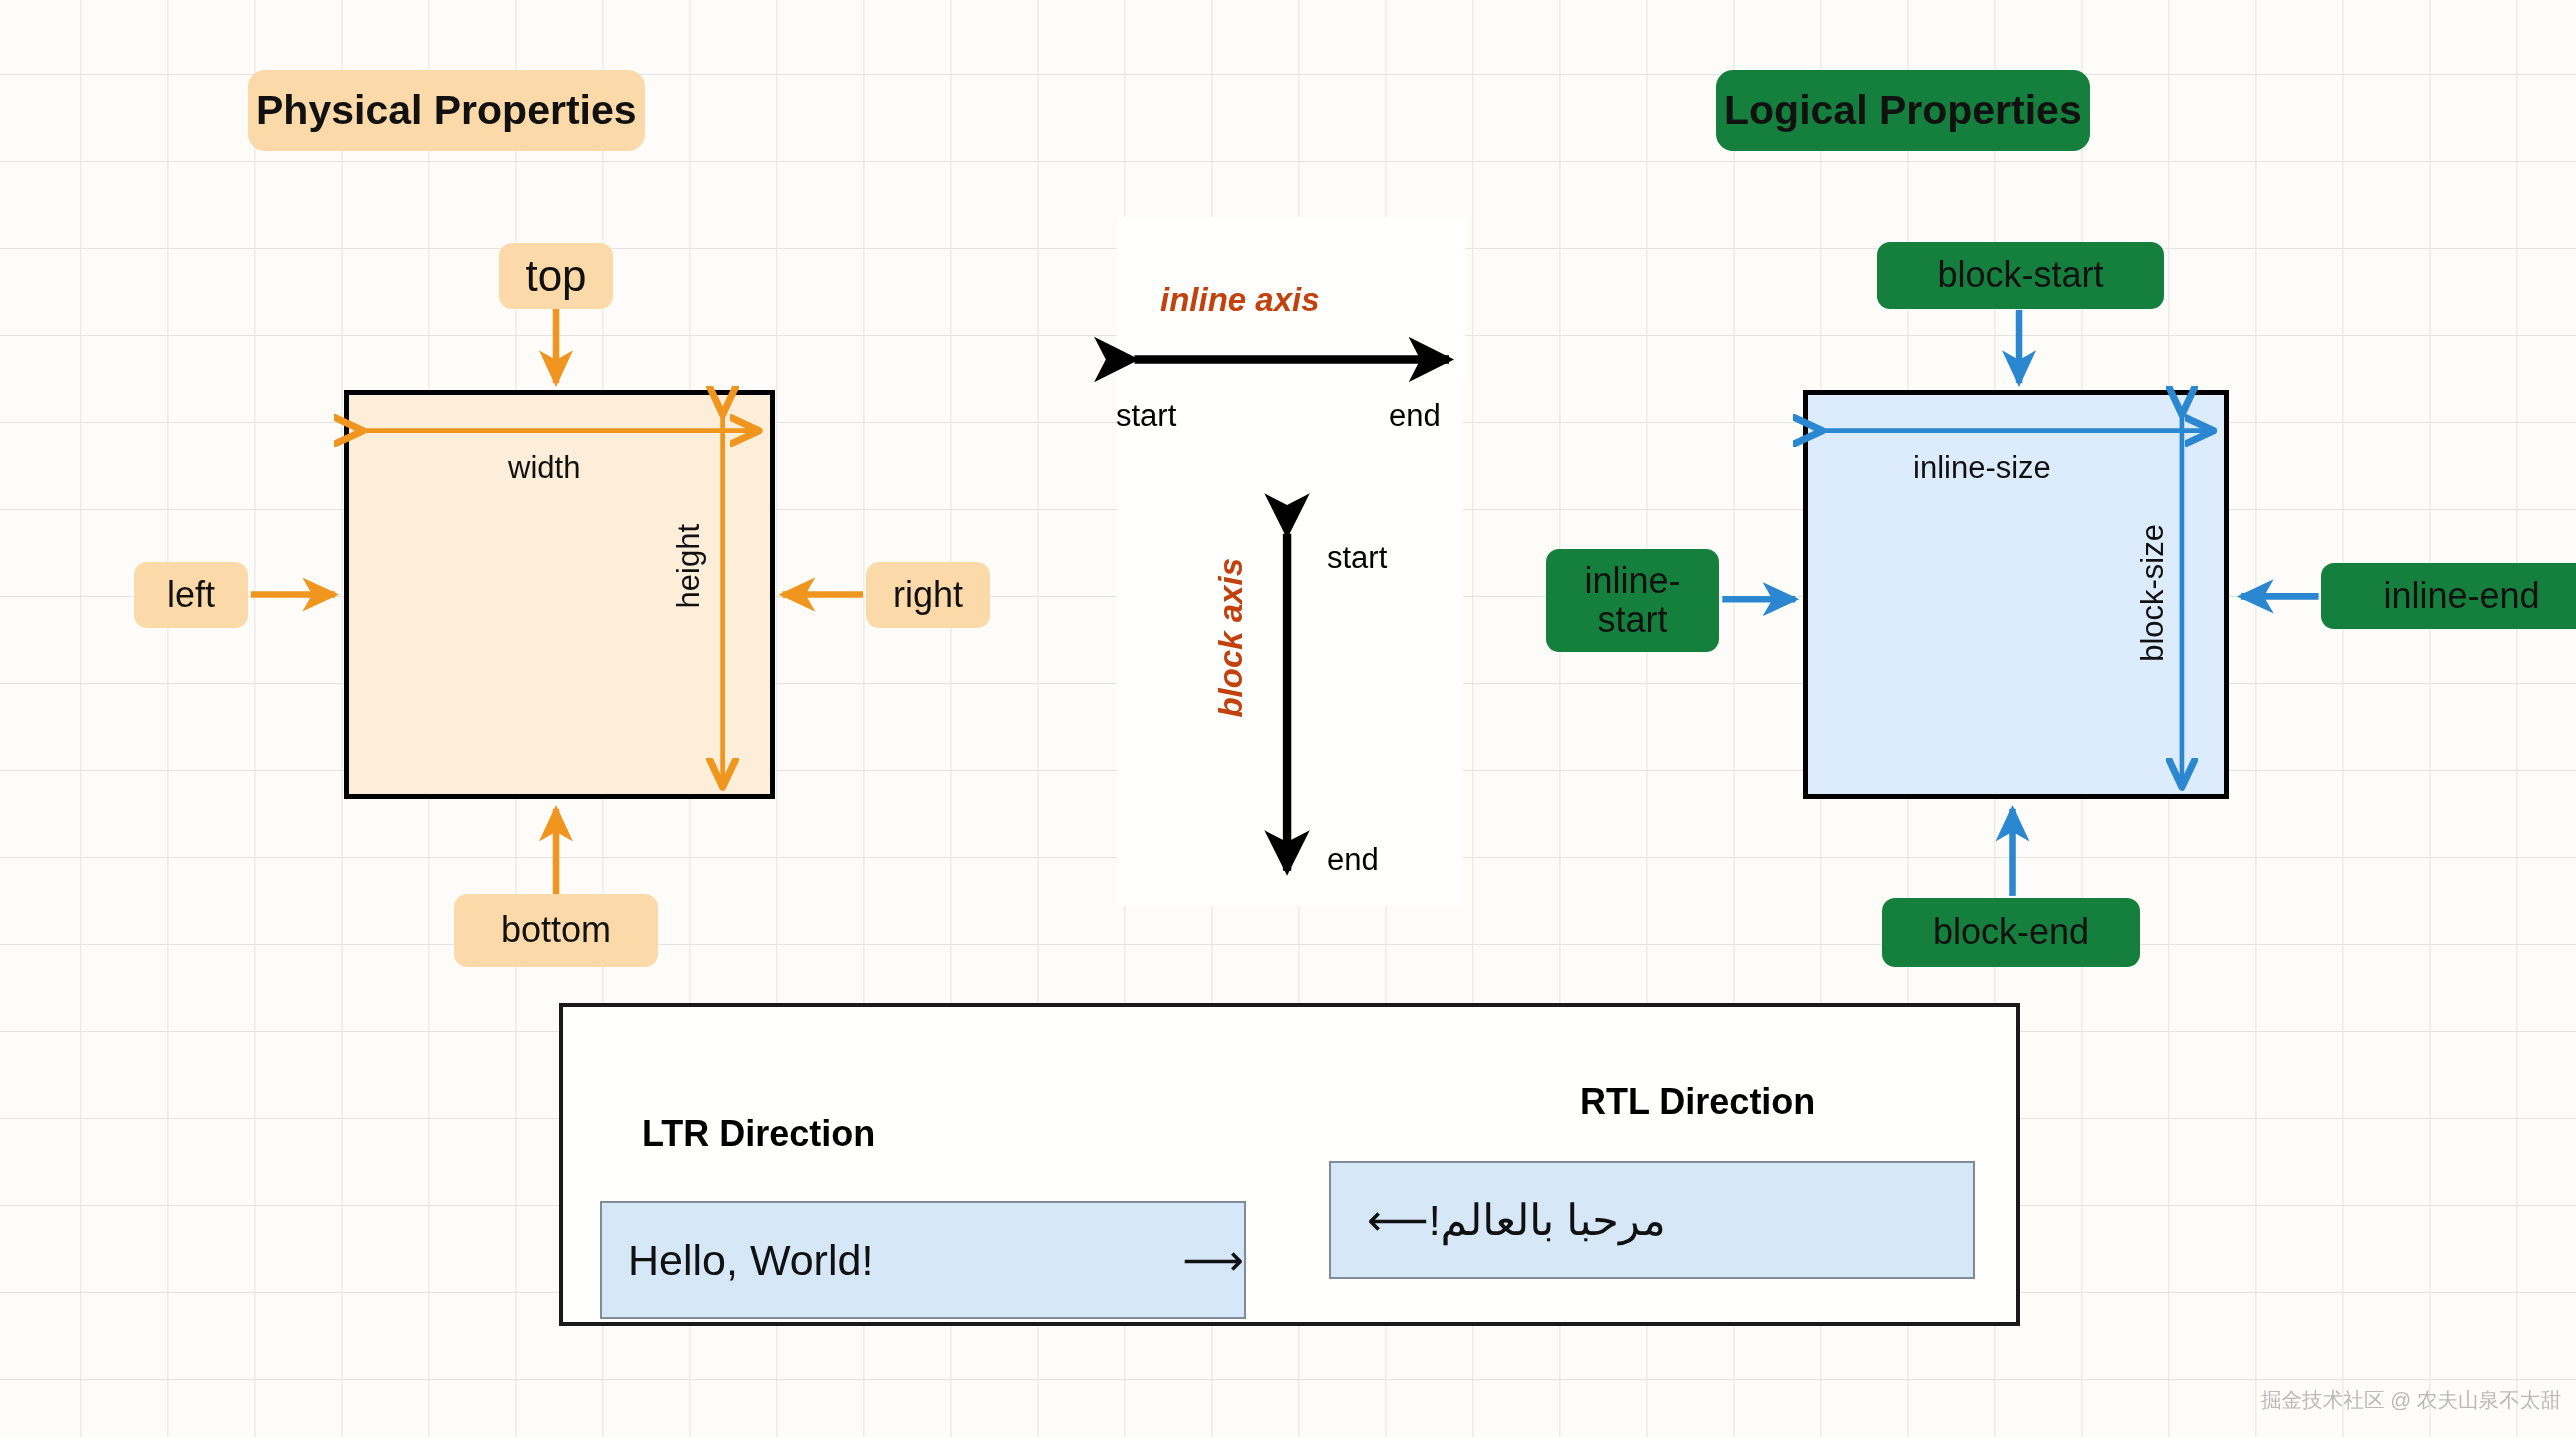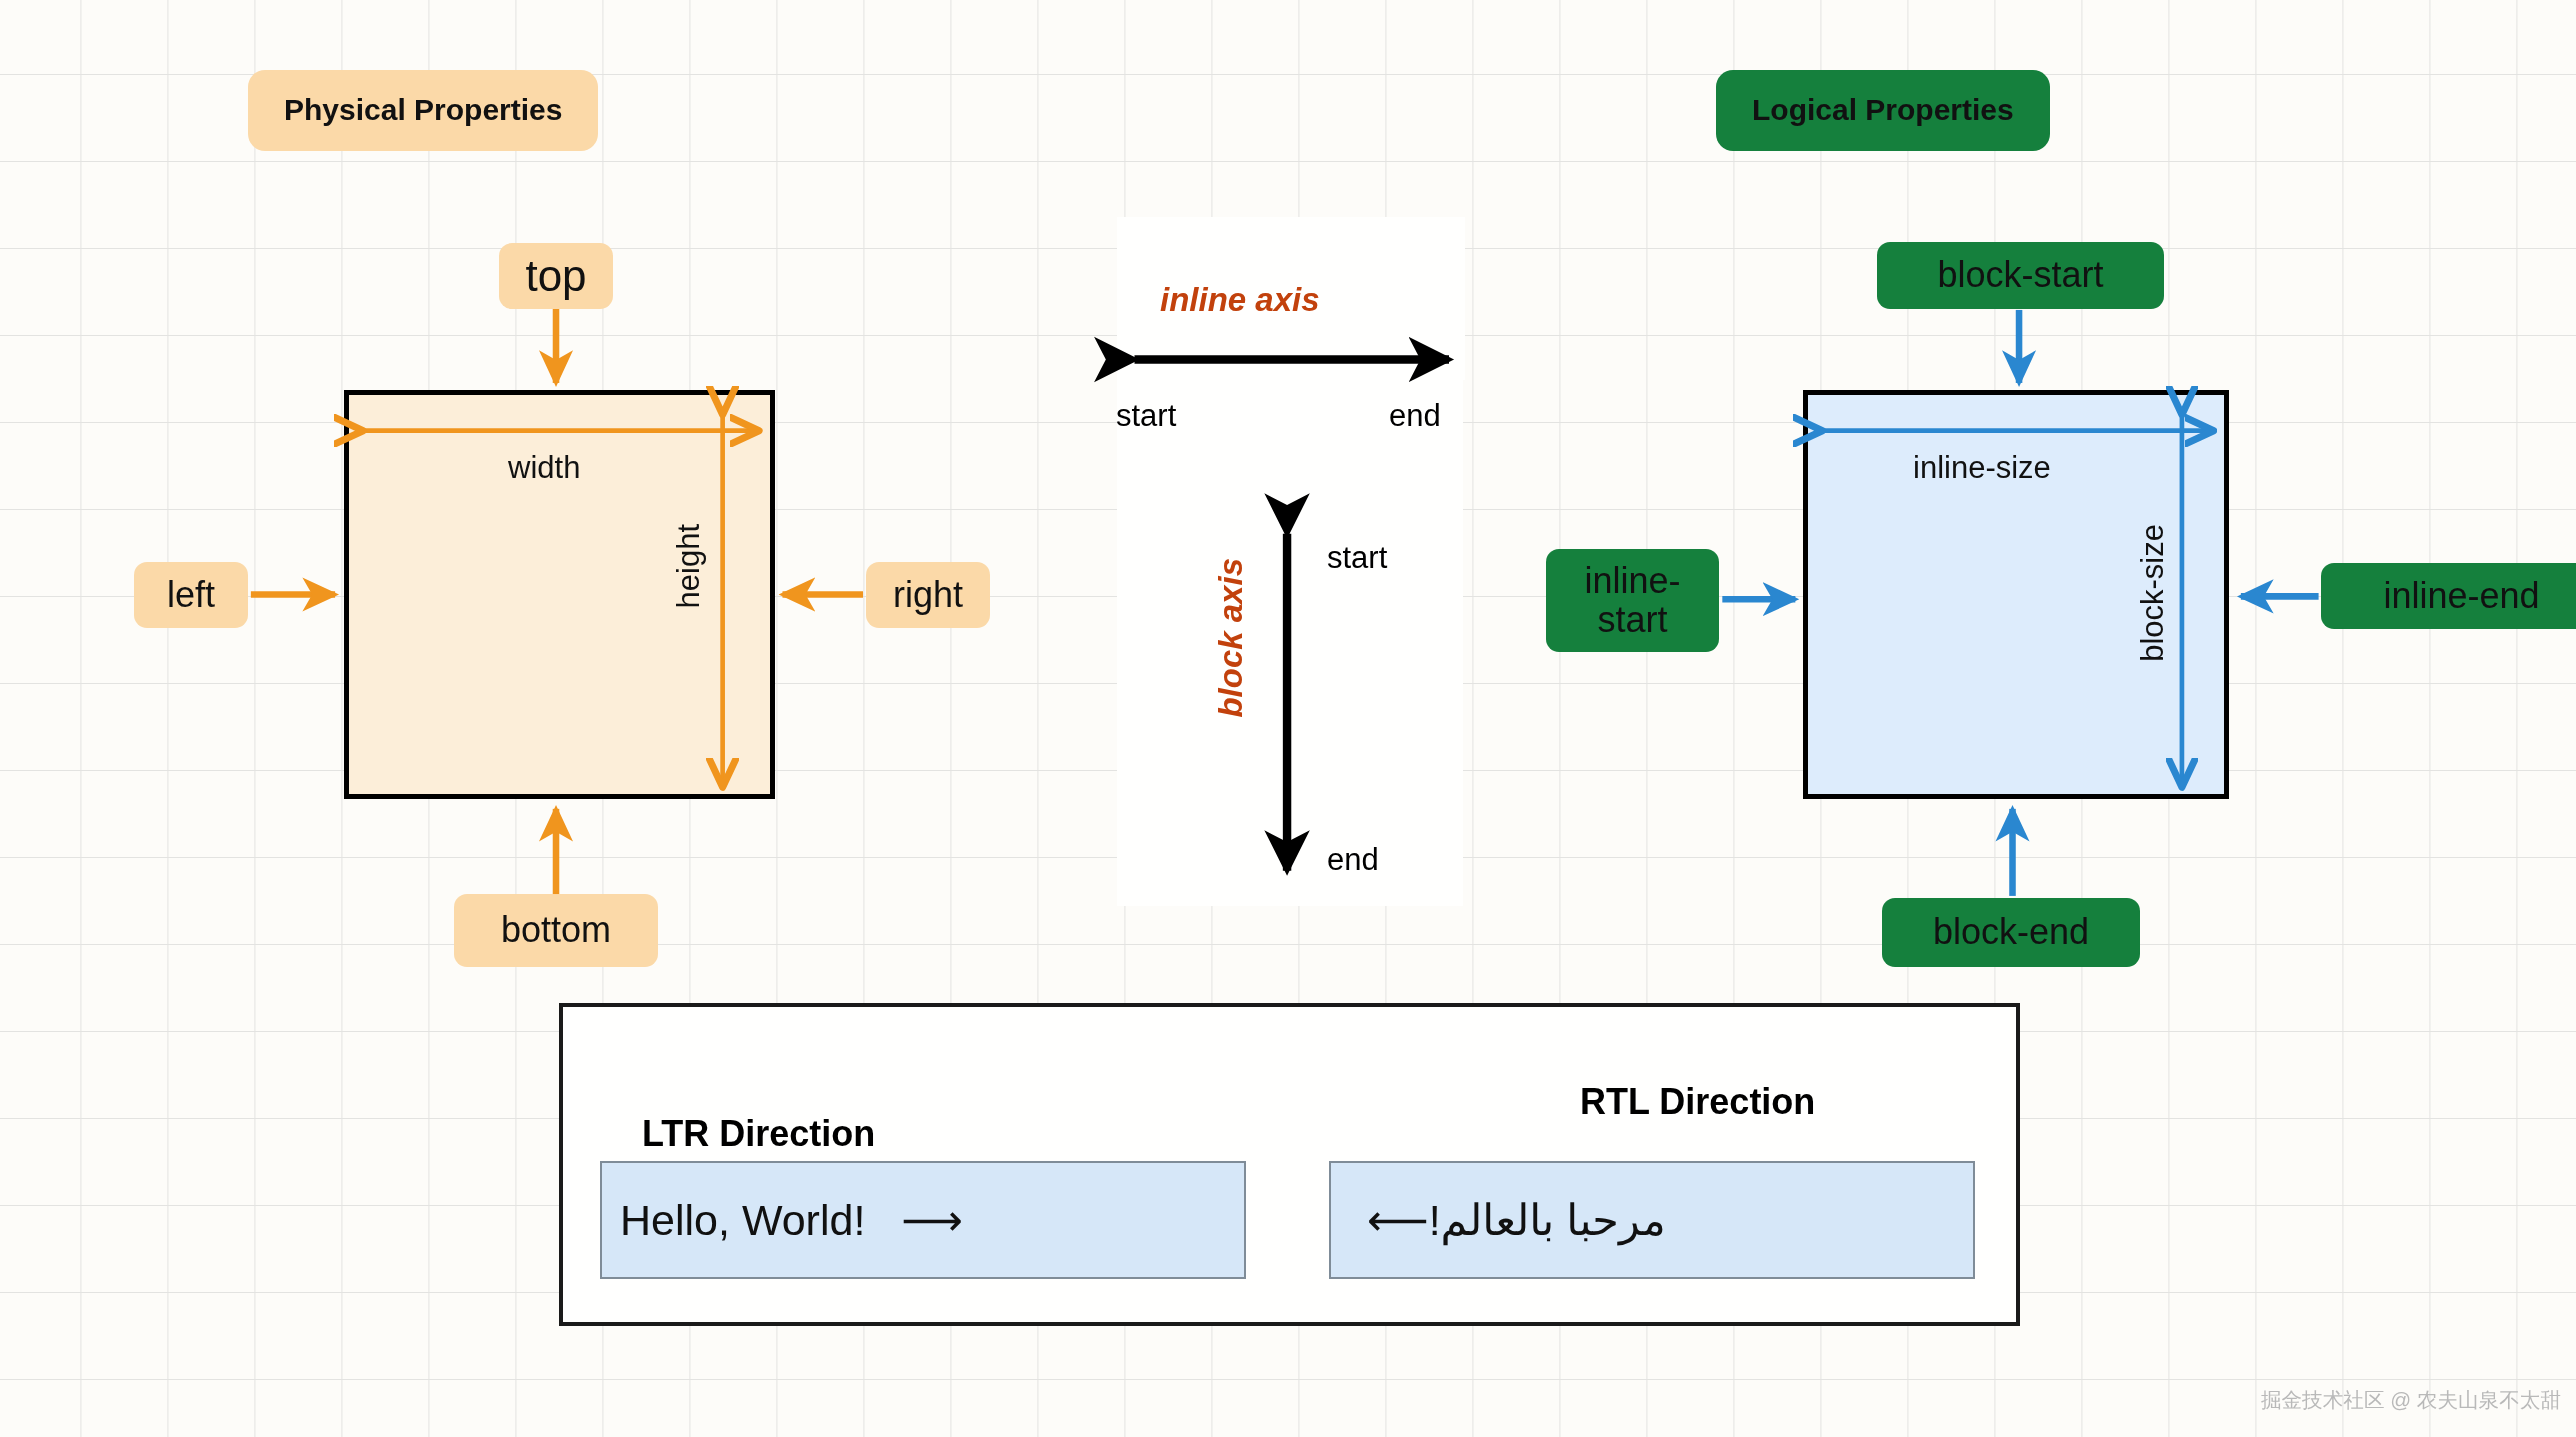--- a/index.html
+++ b/index.html
@@ -20,21 +20,21 @@
 
   .pill {
     position:absolute; border-radius:13px;
     display:flex; align-items:center; justify-content:center;
     text-align:center; color:#111; line-height:1.08;
     white-space:pre-line;
   }
   .pill.orange { background:#fbd9a8; }
   .pill.blue   { background:#15803d; }
 
-  .hdr { font-weight:bold; font-size:30px; border-radius:17px; padding:0 36px; }
+  .hdr { font-weight:bold; font-size:41px; border-radius:17px; padding:0 8px; }
 
   .boxel {
     position:absolute; border:5.6px solid #000; box-sizing:border-box;
   }
   #phys-box { background:#fceed9; }
   #log-box  { background:#ddecfc; }
 
   .inbox-label {
     position:absolute; font-size:31px; color:#111; white-space:nowrap;
   }
@@ -48,21 +48,21 @@
   .axis-tick  { position:absolute; font-size:31px; color:#000; white-space:nowrap; }
 
   #bottom-panel {
     position:absolute; background:#fffffe; border:4.7px solid #1a1a1a; box-sizing:border-box;
   }
   .dir-title { position:absolute; font-weight:bold; font-size:36px; color:#000; white-space:nowrap; }
   .dir-box {
     position:absolute; background:#d6e7f8; border:2.8px solid #7f8c98; box-sizing:border-box;
     display:flex; align-items:center; font-size:43px; color:#111;
   }
-  #ltr-box { justify-content:flex-start; padding-left:18px; }
+  #ltr-box { justify-content:space-between; padding-left:26px;margin-top:40px; }
   #rtl-box { justify-content:flex-end;  padding-right:26px; direction:rtl; }
   .dir-arrow { font-size:43px; }
 
   #watermark {
     position:absolute; right:15px; bottom:24px;
     font-size:20.6px; color:#b9b9b9; white-space:nowrap;
   }
   svg.ov { position:absolute; left:0; top:0; width:2576px; height:1438px; pointer-events:none; }
 </style>
 </head>

